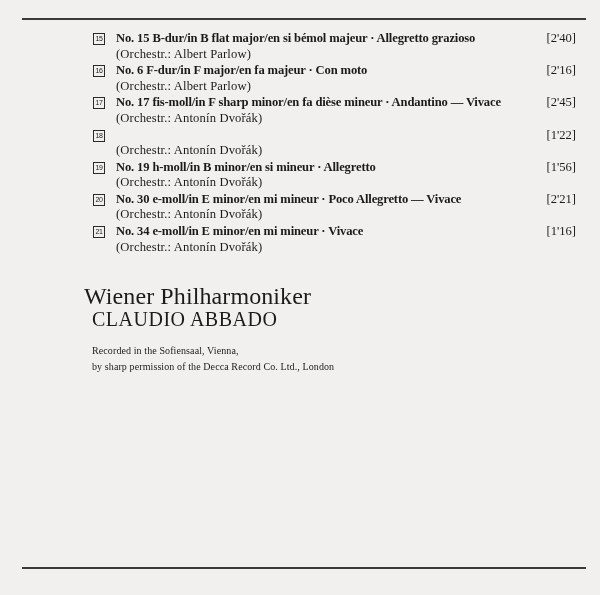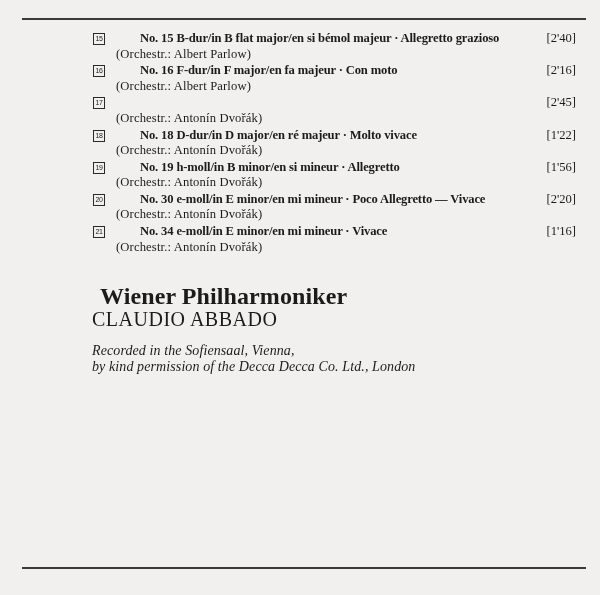--- a/index.html
+++ b/index.html
@@ -51,21 +51,20 @@
     }
     .track-title {
       position: absolute;
       left: 23px;
       top: 0;
       font-size: 12.6px;
       font-weight: bold;
       line-height: 15px;
       white-space: nowrap;
       letter-spacing: -0.15px;
-      margin-left: 24px;
     }
     .track-orch {
       position: absolute;
       left: 23px;
       top: 15.5px;
       font-size: 12.6px;
       line-height: 15px;
       white-space: nowrap;
       letter-spacing: 0.15px;
       text-align: right;
@@ -74,99 +73,97 @@
       position: absolute;
       right: 7px;
       top: 0;
       font-size: 12.6px;
       line-height: 15px;
       white-space: nowrap;
     }
 
     .orchestra {
       position: absolute;
-      left: 100px;
+      left: 84px;
       top: 284px;
       font-size: 24px;
       line-height: 24px;
       white-space: nowrap;
       letter-spacing: 0.1px;
-      font-weight: bold;
     }
     .conductor {
       position: absolute;
       left: 92px;
       top: 307px;
       font-size: 20px;
       line-height: 24px;
       white-space: nowrap;
       letter-spacing: 0.5px;
     }
     .recording {
       position: absolute;
       left: 92px;
       top: 343px;
-      font-size: 14px;
-      font-style: italic;
+      font-size: 10px;
       line-height: 15.5px;
       white-space: nowrap;
       letter-spacing: 0.1px;
     }
     .recording div { display: block; }
   </style>
 </head>
 <body>
 
 <div class="rule top"></div>
 
 <div class="tracklist">
   <div class="track">
     <span class="track-num">15</span>
     <span class="track-title">No. 15 B-dur/in B flat major/en si bémol majeur · Allegretto grazioso</span>
     <span class="track-dur">[2'40]</span>
     <span class="track-orch">(Orchestr.: Albert Parlow)</span>
   </div>
   <div class="track">
     <span class="track-num">16</span>
-    <span class="track-title">No. 16 F-dur/in F major/en fa majeur · Con moto</span>
+    <span class="track-title">No. 6 F-dur/in F major/en fa majeur · Con moto</span>
     <span class="track-dur">[2'16]</span>
     <span class="track-orch">(Orchestr.: Albert Parlow)</span>
   </div>
   <div class="track">
     <span class="track-num">17</span>
+    <span class="track-title">No. 17 fis-moll/in F sharp minor/en fa dièse mineur · Andantino — Vivace</span>
     <span class="track-dur">[2'45]</span>
     <span class="track-orch">(Orchestr.: Antonín Dvořák)</span>
   </div>
   <div class="track">
     <span class="track-num">18</span>
-    <span class="track-title">No. 18 D-dur/in D major/en ré majeur · Molto vivace</span>
     <span class="track-dur">[1'22]</span>
     <span class="track-orch">(Orchestr.: Antonín Dvořák)</span>
   </div>
   <div class="track">
     <span class="track-num">19</span>
     <span class="track-title">No. 19 h-moll/in B minor/en si mineur · Allegretto</span>
     <span class="track-dur">[1'56]</span>
     <span class="track-orch">(Orchestr.: Antonín Dvořák)</span>
   </div>
   <div class="track">
     <span class="track-num">20</span>
     <span class="track-title">No. 30 e-moll/in E minor/en mi mineur · Poco Allegretto — Vivace</span>
-    <span class="track-dur">[2'20]</span>
+    <span class="track-dur">[2'21]</span>
     <span class="track-orch">(Orchestr.: Antonín Dvořák)</span>
   </div>
   <div class="track">
     <span class="track-num">21</span>
     <span class="track-title">No. 34 e-moll/in E minor/en mi mineur · Vivace</span>
     <span class="track-dur">[1'16]</span>
     <span class="track-orch">(Orchestr.: Antonín Dvořák)</span>
   </div>
 </div>
 
 <div class="orchestra">Wiener Philharmoniker</div>
 <div class="conductor">CLAUDIO ABBADO</div>
 
 <div class="recording">
   <div>Recorded in the Sofiensaal, Vienna,</div>
-  <div>by kind permission of the Decca Decca Co. Ltd., London</div>
+  <div>by sharp permission of the Decca Record Co. Ltd., London</div>
 </div>
 
 <div class="rule bottom"></div>
 
 </body></html>

